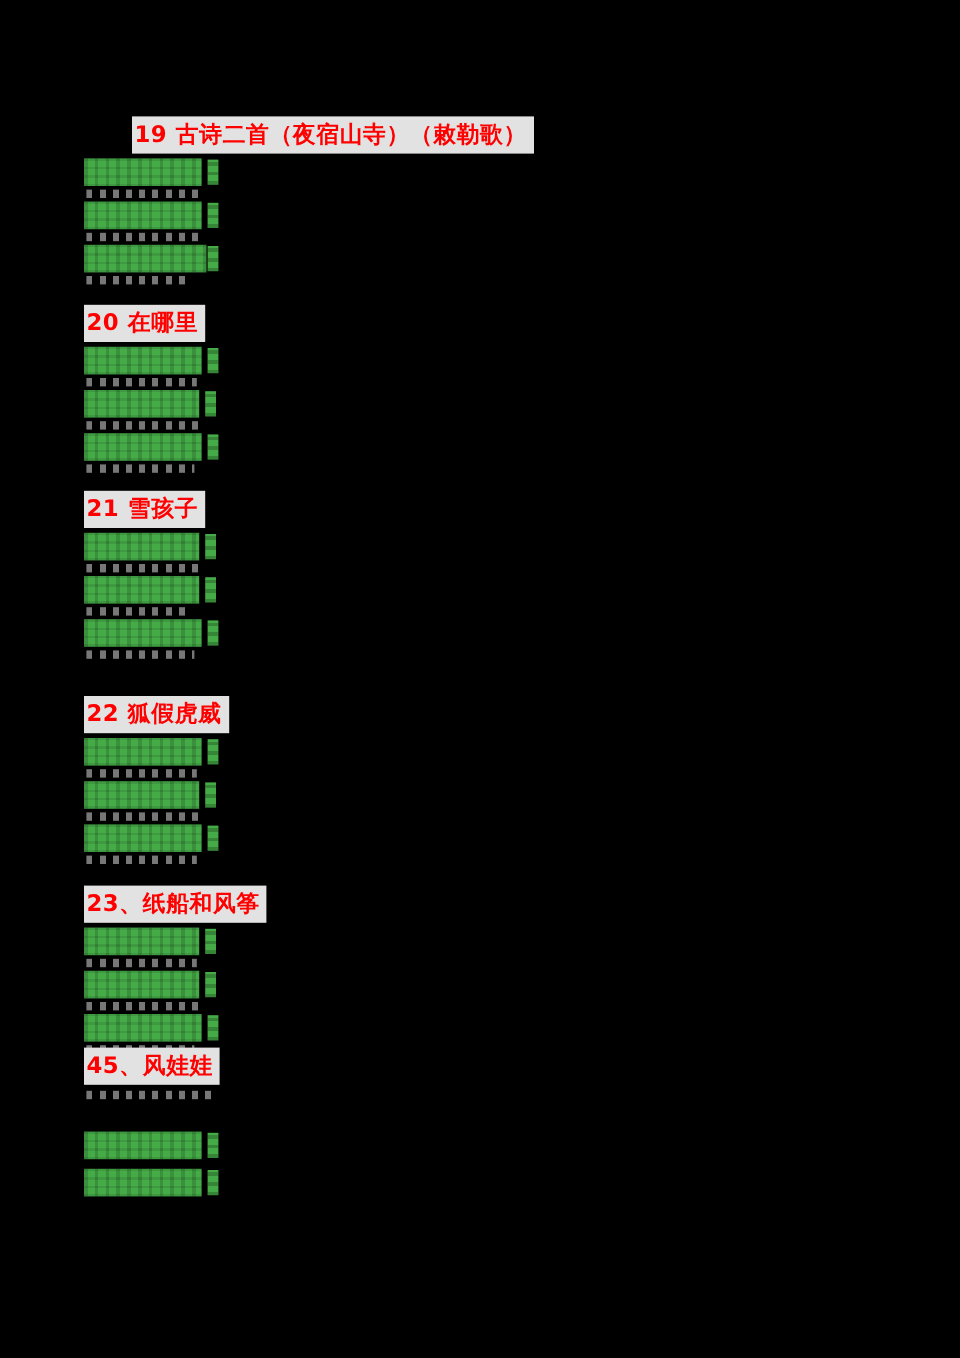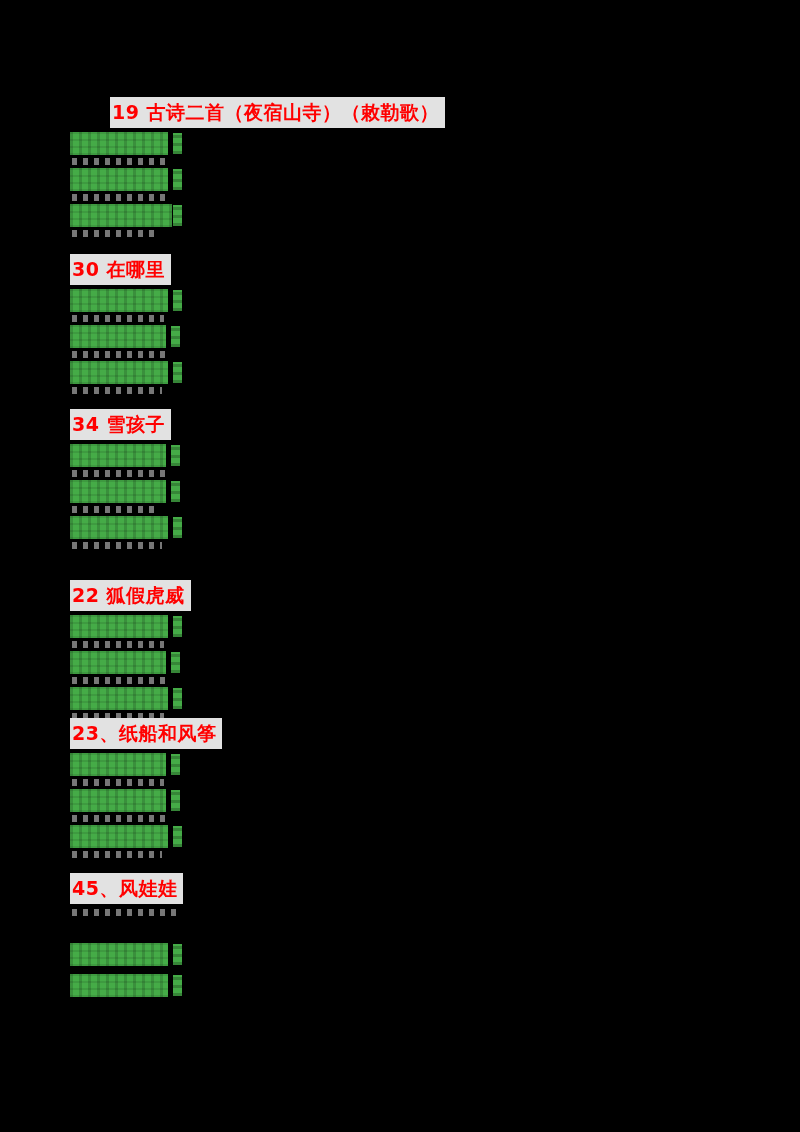--- a/index.html
+++ b/index.html
@@ -151,21 +151,21 @@
             <div class="fill" style="width: 102px;"></div>
             <div class="tick" style="left: 103px;"></div>
             <span class="sr-only"></span>
           </div>
           <div class="pinyinrow">
             <div class="strip" style="width: 88px;"></div>
           </div>
         </div>
       </div>
       <div class="section" style="top: 254px;">
-        <div style="position: relative;"><div class="heading">30 在哪里</div></div>
+        <div style="position: relative;"><div class="heading">20 在哪里</div></div>
         <div class="blocks">
           <div class="wordblock">
             <div class="fill" style="width: 98px;"></div>
             <div class="tick" style="left: 103px;"></div>
             <span class="sr-only"></span>
           </div>
           <div class="pinyinrow">
             <div class="strip" style="width: 92px;"></div>
           </div>
           <div class="wordblock">
@@ -180,21 +180,21 @@
             <div class="fill" style="width: 98px;"></div>
             <div class="tick" style="left: 103px;"></div>
             <span class="sr-only"></span>
           </div>
           <div class="pinyinrow">
             <div class="strip" style="width: 90px;"></div>
           </div>
         </div>
       </div>
       <div class="section" style="top: 409px;">
-        <div style="position: relative;"><div class="heading">34 雪孩子</div></div>
+        <div style="position: relative;"><div class="heading">21 雪孩子</div></div>
         <div class="blocks">
           <div class="wordblock">
             <div class="fill" style="width: 96px;"></div>
             <div class="tick" style="left: 101px;"></div>
             <span class="sr-only"></span>
           </div>
           <div class="pinyinrow">
             <div class="strip" style="width: 94px;"></div>
           </div>
           <div class="wordblock">
@@ -237,21 +237,21 @@
           <div class="wordblock">
             <div class="fill" style="width: 98px;"></div>
             <div class="tick" style="left: 103px;"></div>
             <span class="sr-only"></span>
           </div>
           <div class="pinyinrow">
             <div class="strip" style="width: 92px;"></div>
           </div>
         </div>
       </div>
-      <div class="section" style="top: 718px;">
+      <div class="section" style="top: 738px;">
         <div style="position: relative;"><div class="heading">23、纸船和风筝</div></div>
         <div class="blocks">
           <div class="wordblock">
             <div class="fill" style="width: 96px;"></div>
             <div class="tick" style="left: 101px;"></div>
             <span class="sr-only"></span>
           </div>
           <div class="pinyinrow">
             <div class="strip" style="width: 92px;"></div>
           </div>

